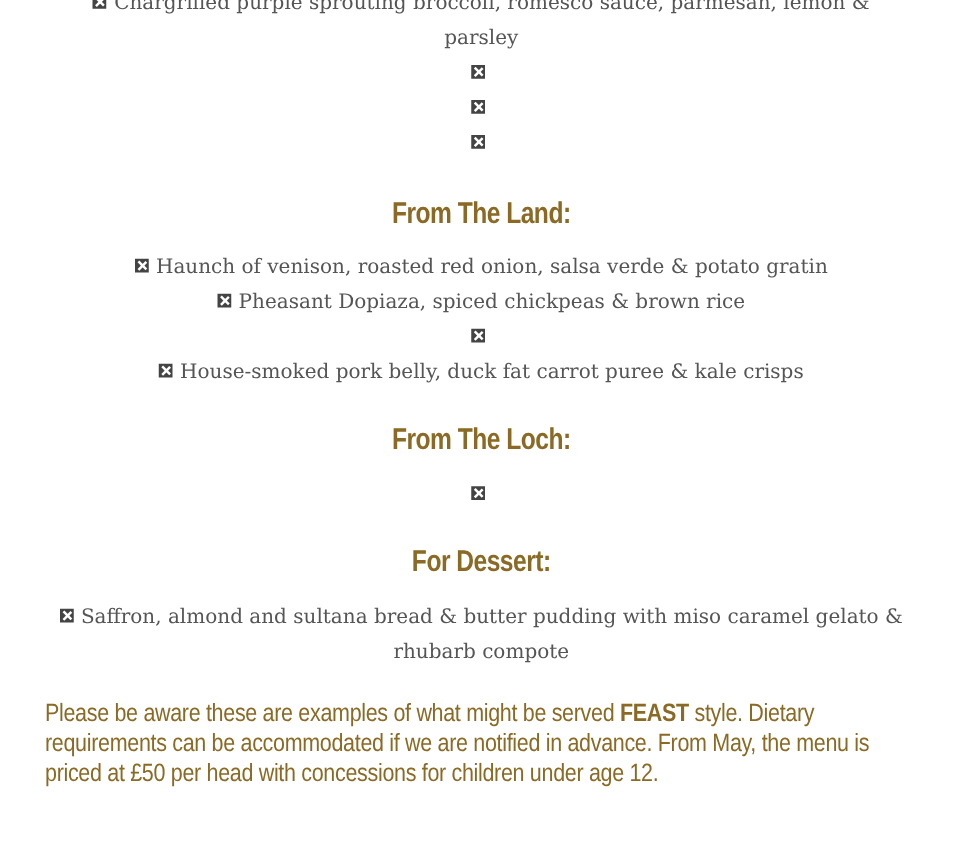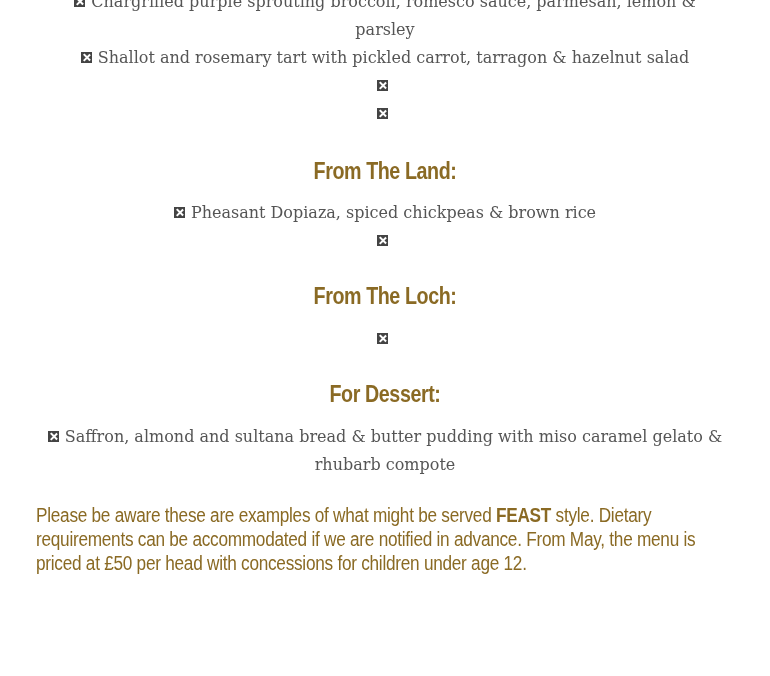--- a/index.html
+++ b/index.html
@@ -82,29 +82,31 @@
     font-weight: bold;
   }
 </style>
 </head>
 <body>
 
 <div class="page">
 
   <ul class="menu-list">
     <li><span class="bullet"></span><span>Chargrilled purple sprouting broccoli, romesco sauce, parmesan, lemon &amp; parsley</span></li>
-    <li><span class="bullet"></span><span>Shallot and rosemary tart with pickled carrot, tarragon &amp; hazelnut salad</span></li>
+    <li><span class="bullet"></span></li>
     <li><span class="bullet"></span></li>
     <li><span class="bullet"></span></li>
   </ul>
 
   <h3 class="section-heading h-land">From The Land:</h3>
   <ul class="menu-list">
+    <li><span class="bullet"></span><span>Haunch of venison, roasted red onion, salsa verde &amp; potato gratin</span></li>
     <li><span class="bullet"></span><span>Pheasant Dopiaza, spiced chickpeas &amp; brown rice</span></li>
     <li><span class="bullet"></span></li>
+    <li><span class="bullet"></span><span>House-smoked pork belly, duck fat carrot puree &amp; kale crisps</span></li>
   </ul>
 
   <h3 class="section-heading h-loch">From The Loch:</h3>
   <ul class="menu-list">
     <li><span class="bullet"></span></li>
   </ul>
 
   <h3 class="section-heading h-dessert">For Dessert:</h3>
   <ul class="menu-list">
     <li><span class="bullet"></span><span>Saffron, almond and sultana bread &amp; butter pudding with miso caramel gelato &amp; rhubarb compote</span></li>

